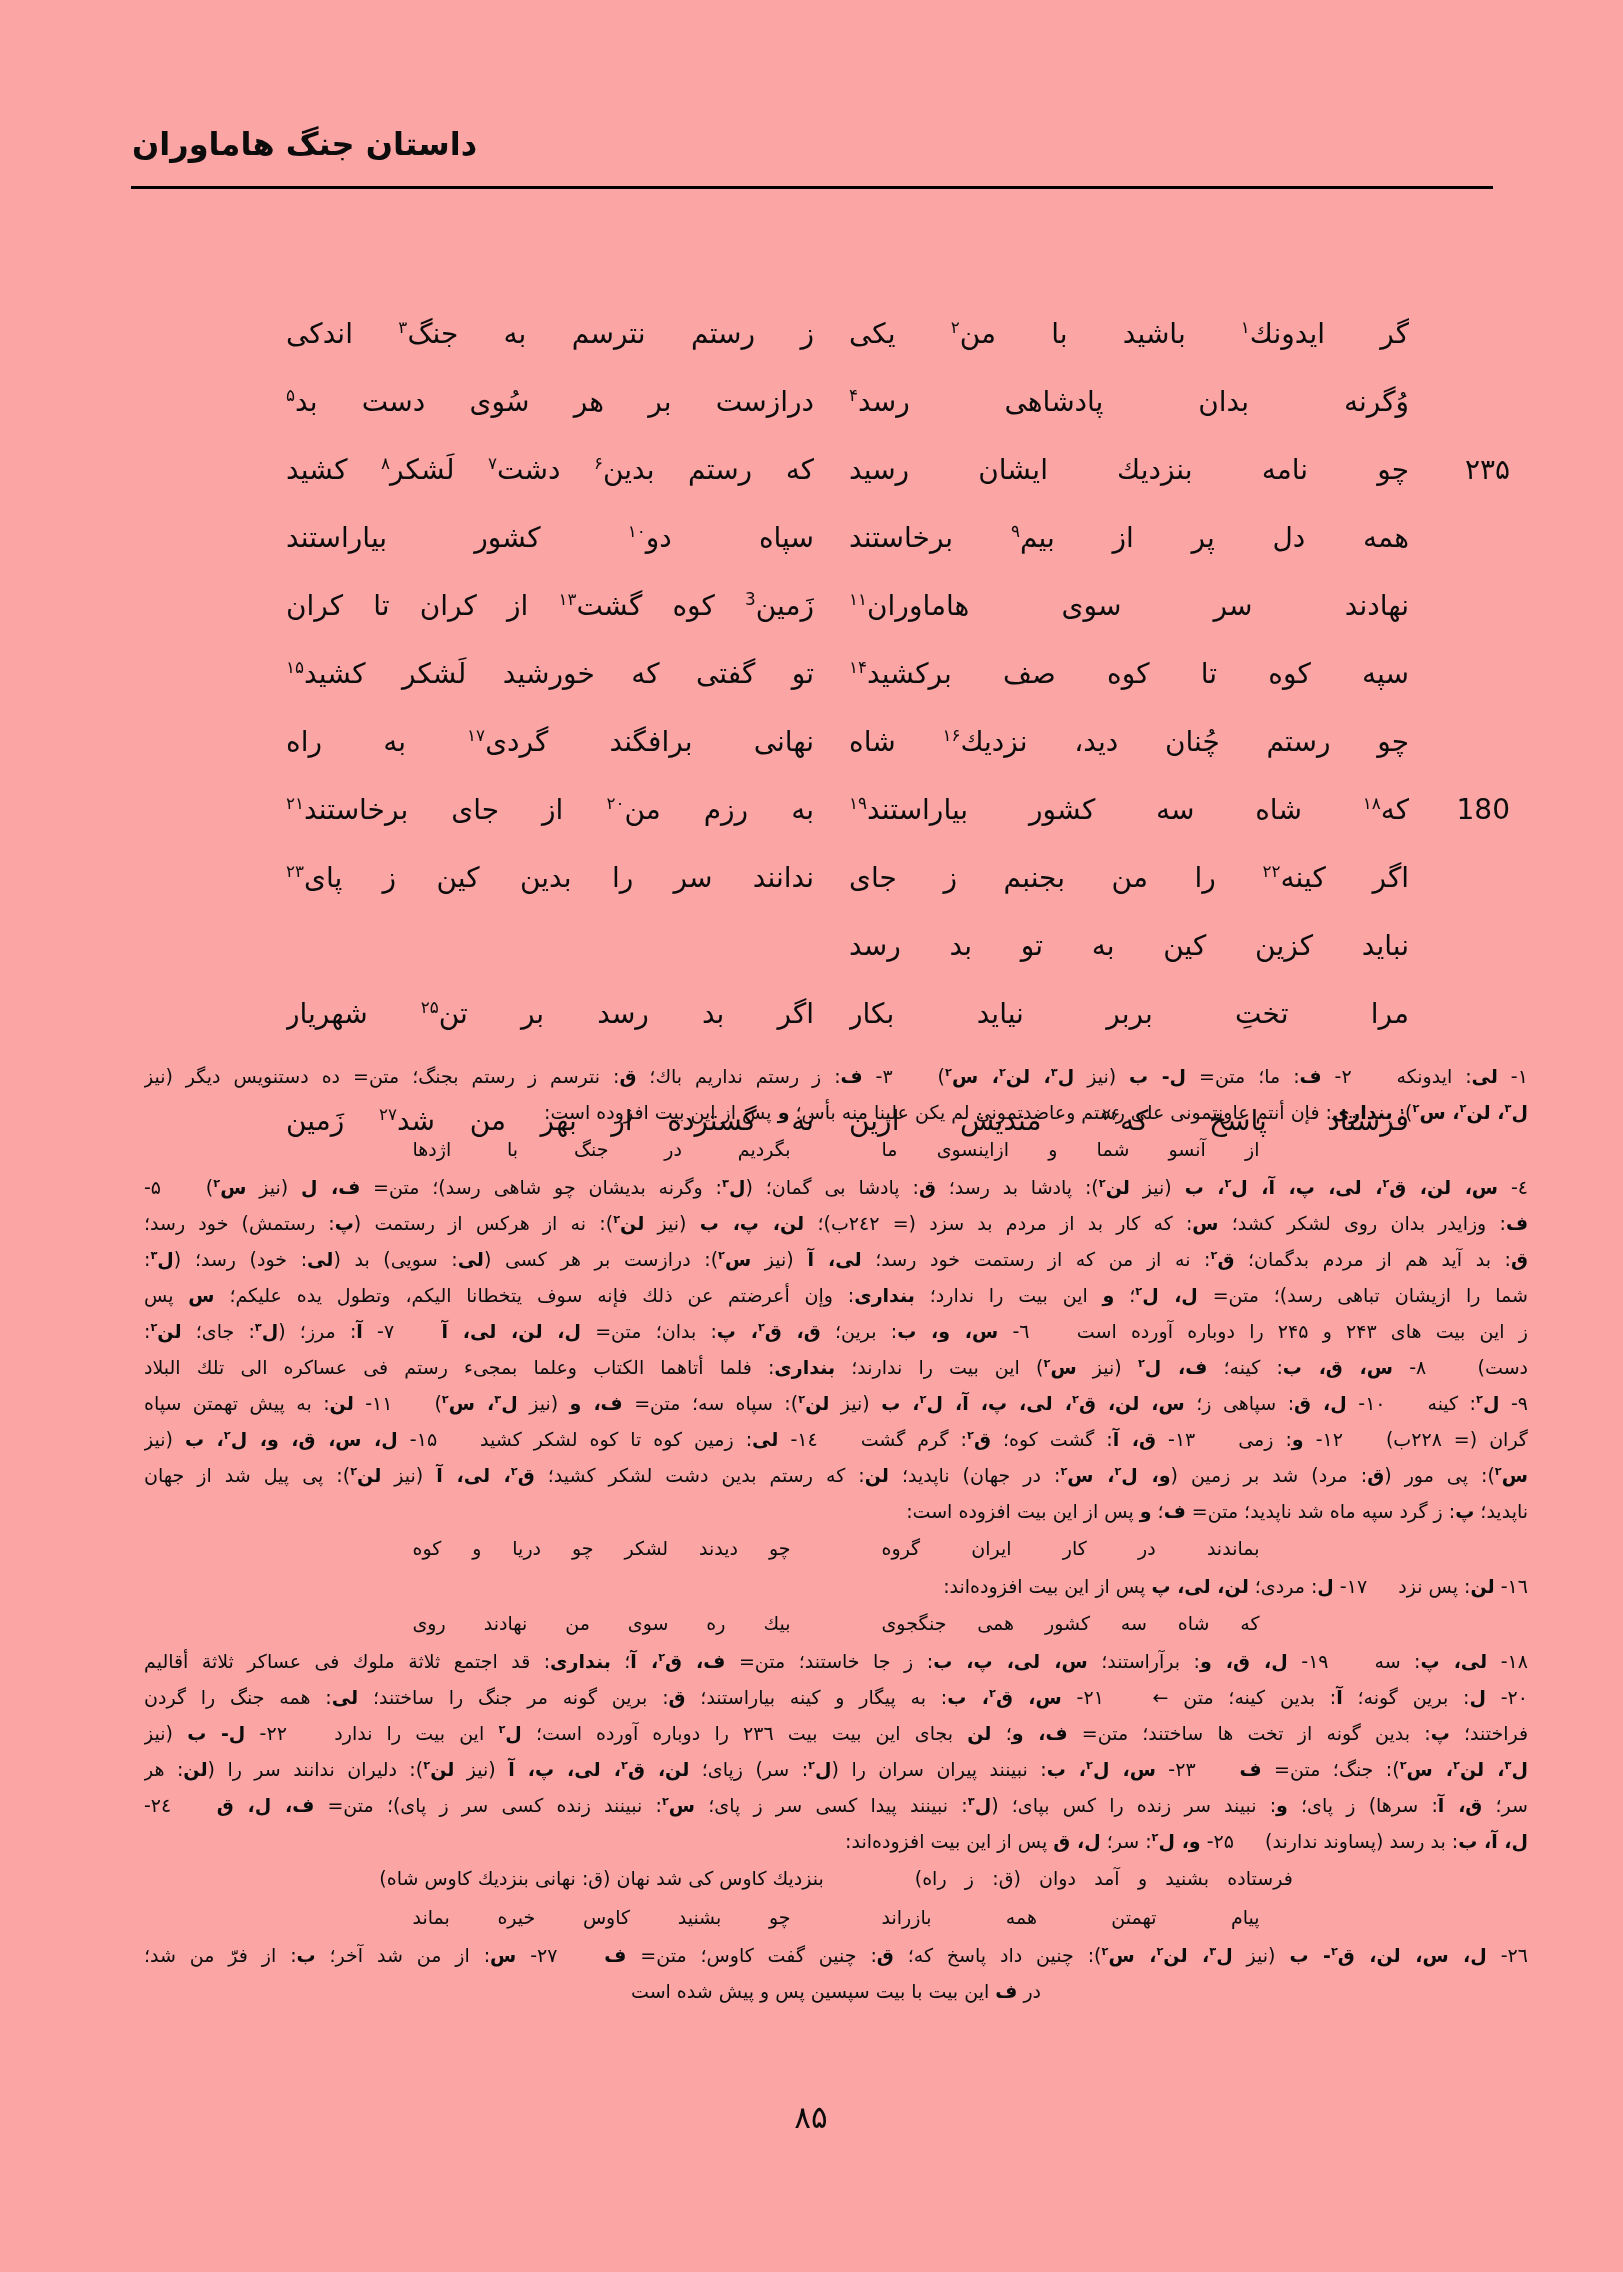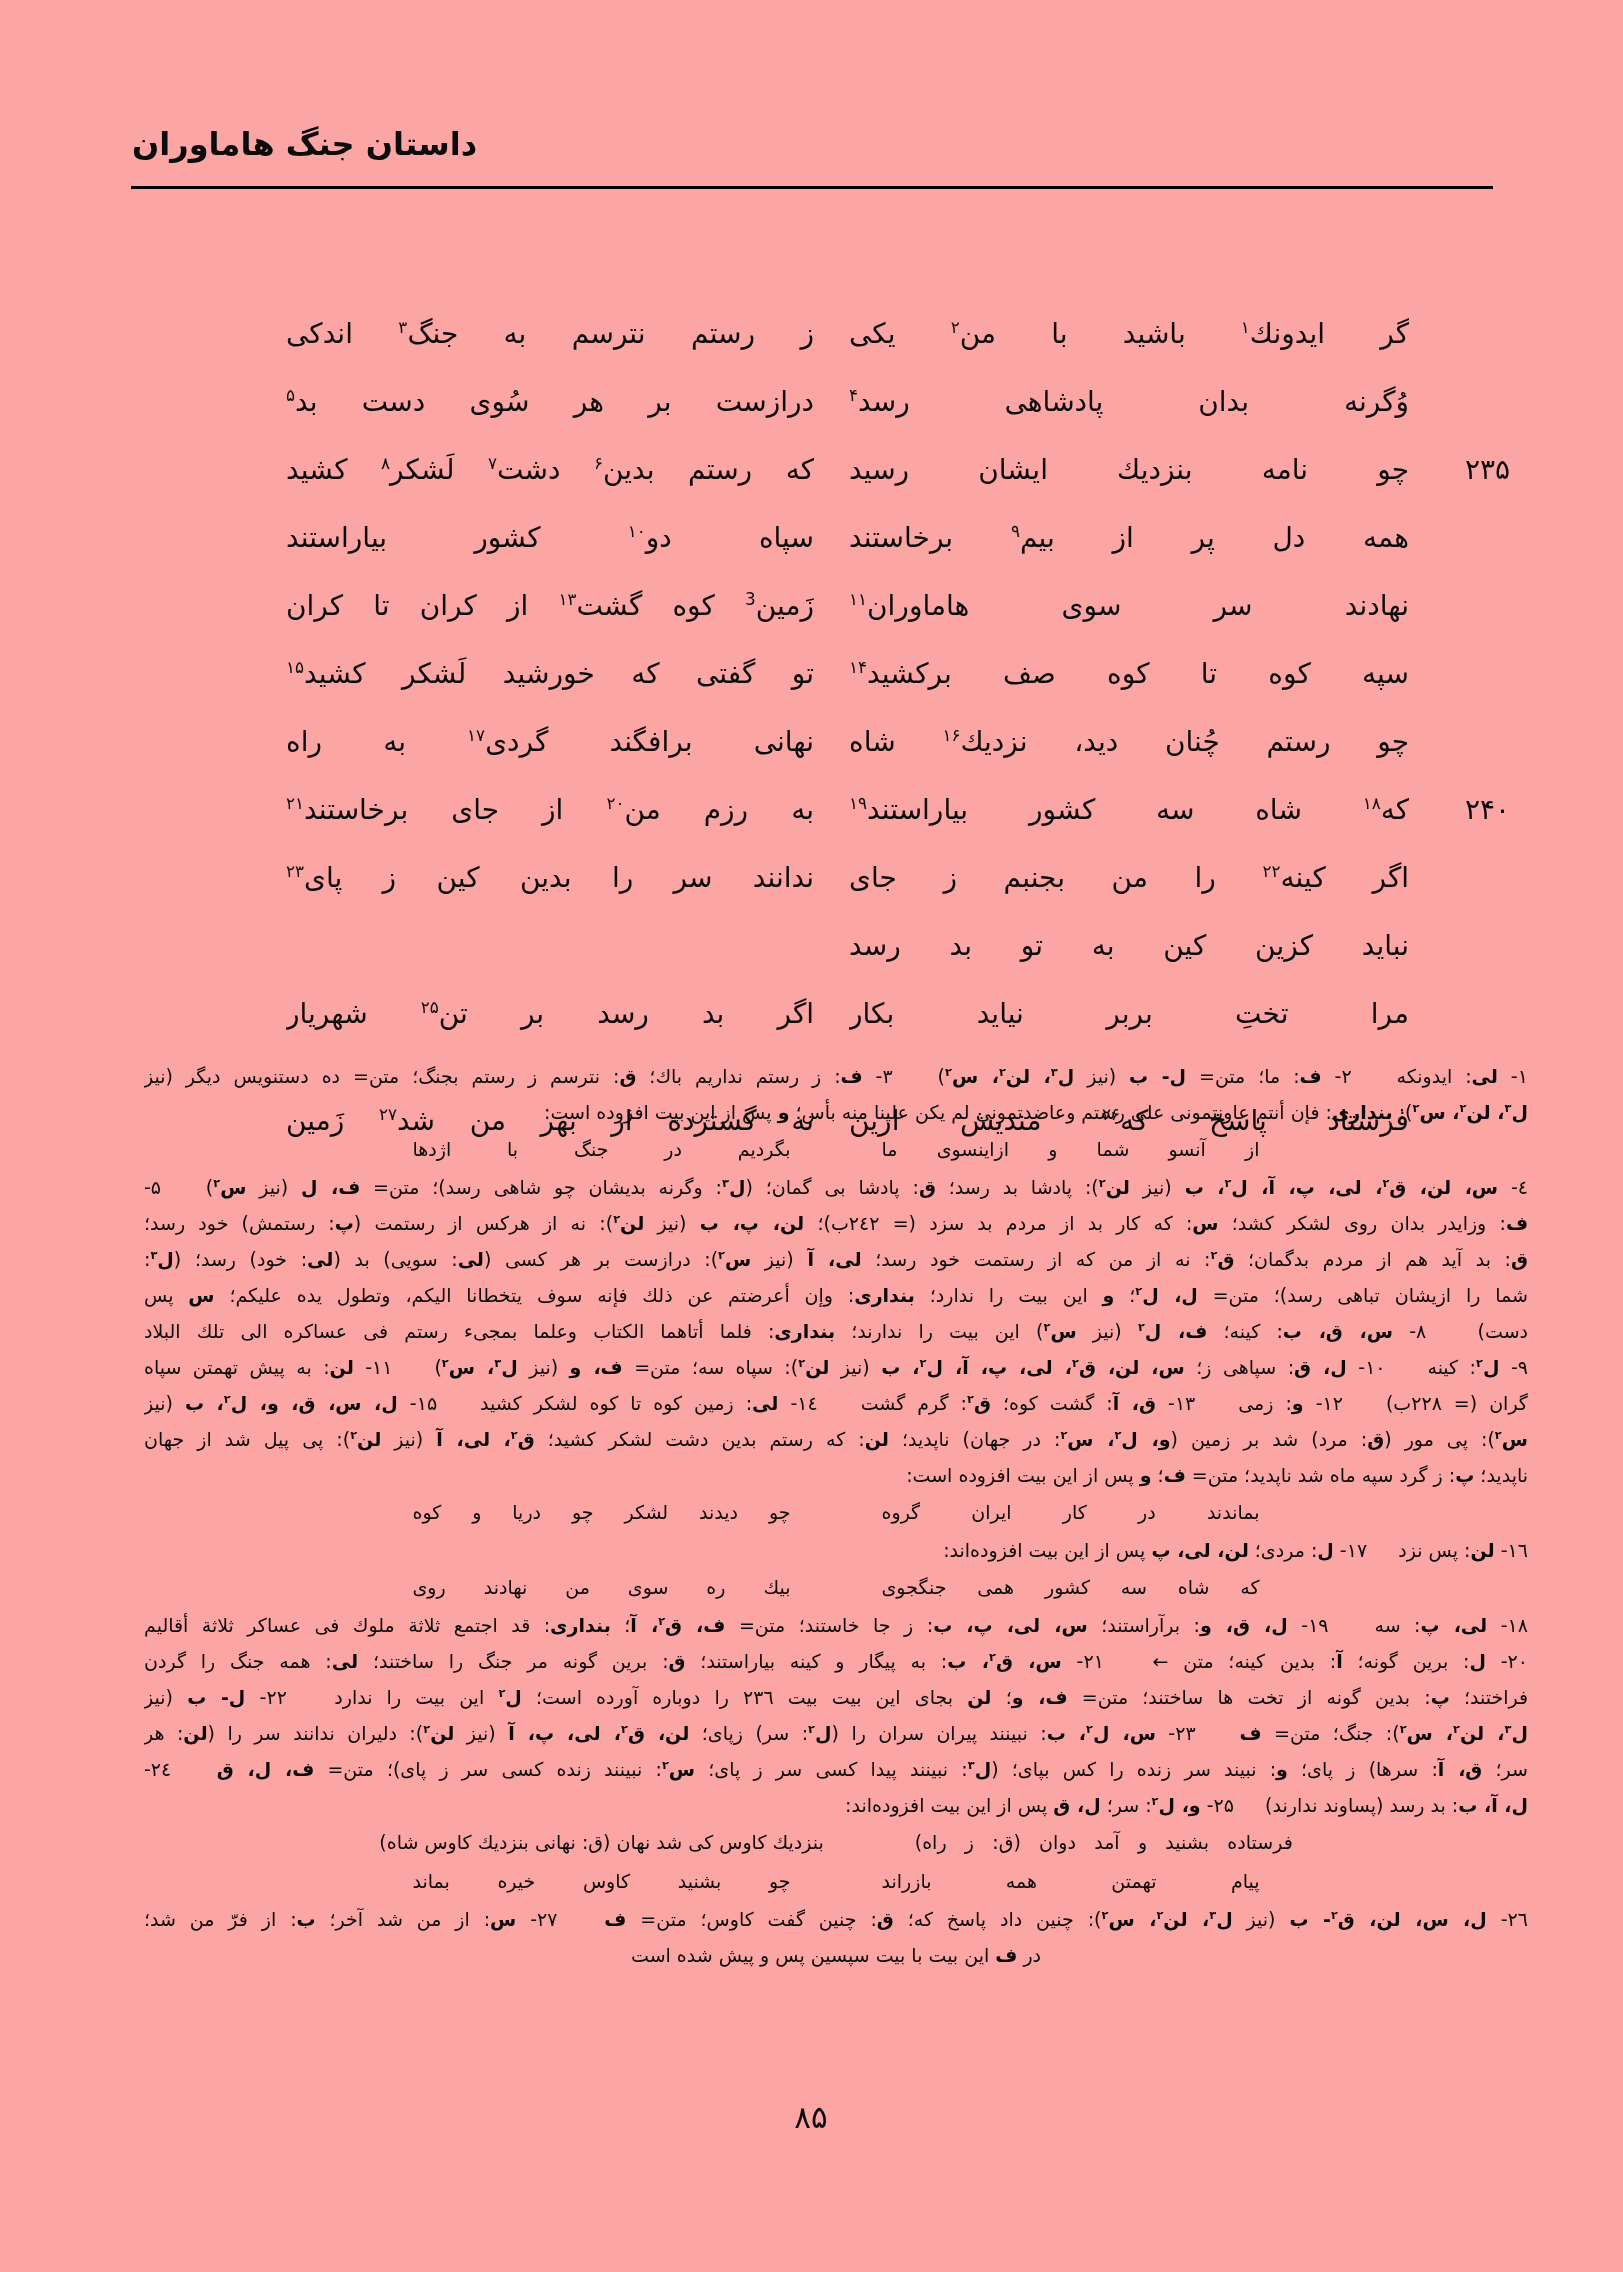--- a/index.html
+++ b/index.html
@@ -86,21 +86,21 @@
     <div class="hemi hemi-l">تو گفتی که خورشید لَشکر کشید<sup>۱۵</sup></div>
   </div>
 
   <div class="poem-row">
     <div class="vnum"></div>
     <div class="hemi hemi-r">چو رستم چُنان دید، نزدیك<sup>۱۶</sup> شاه</div>
     <div class="hemi hemi-l">نهانی برافگند گردی<sup>۱۷</sup> به راه</div>
   </div>
 
   <div class="poem-row">
-    <div class="vnum">۲۴۰</div>
+    <div class="vnum">180</div>
     <div class="hemi hemi-r">که<sup>۱۸</sup> شاه سه کشور بیاراستند<sup>۱۹</sup></div>
     <div class="hemi hemi-l">به رزم من<sup>۲۰</sup> از جای برخاستند<sup>۲۱</sup></div>
   </div>
 
   <div class="poem-row">
     <div class="vnum"></div>
     <div class="hemi hemi-r">اگر کینه<sup>۲۲</sup> را من بجنبم ز جای</div>
     <div class="hemi hemi-l">ندانند سر را بدین کین ز پای<sup>۲۳</sup></div>
   </div>
 
@@ -132,20 +132,21 @@
   </div>
 
   <div class="fn-line">٤- <b>س، لن، ق<sup>۲</sup>، لی، پ، آ، ل<sup>۲</sup>، ب</b> (نیز <b>لن<sup>۲</sup></b>): پادشا بد رسد؛ <b>ق</b>: پادشا بی گمان؛ (<b>ل<sup>۳</sup></b>: وگرنه بدیشان چو شاهی رسد)؛ متن= <b>ف، ل</b> (نیز <b>س<sup>۲</sup></b>)   ۵-</div>
 
   <div class="fn-line"><b>ف</b>: وزایدر بدان روی لشکر کشد؛ <b>س</b>: که کار بد از مردم بد سزد (= ۲٤۲ب)؛ <b>لن، پ، ب</b> (نیز <b>لن<sup>۲</sup></b>): نه از هرکس از رستمت (<b>پ</b>: رستمش) خود رسد؛</div>
 
   <div class="fn-line"><b>ق</b>: بد آید هم از مردم بدگمان؛ <b>ق<sup>۲</sup></b>: نه از من که از رستمت خود رسد؛ <b>لی، آ</b> (نیز <b>س<sup>۲</sup></b>): درازست بر هر کسی (<b>لی</b>: سویی) بد (<b>لی</b>: خود) رسد؛ (<b>ل<sup>۳</sup></b>:</div>
 
   <div class="fn-line">شما را ازیشان تباهی رسد)؛ متن= <b>ل، ل<sup>۲</sup></b>؛ <b>و</b> این بیت را ندارد؛ <b>بنداری</b>: وإن أعرضتم عن ذلك فإنه سوف یتخطانا الیکم، وتطول یده علیکم؛ <b>س</b> پس</div>
 
+  <div class="fn-line">ز این بیت های ۲۴۳ و ۲۴۵ را دوباره آورده است   ٦- <b>س، و، ب</b>: برین؛ <b>ق، ق<sup>۲</sup>، پ</b>: بدان؛ متن= <b>ل، لن، لی، آ</b>   ۷- <b>آ</b>: مرز؛ (<b>ل<sup>۳</sup></b>: جای؛ <b>لن<sup>۲</sup></b>:</div>
 
   <div class="fn-line">دست)   ۸- <b>س، ق، ب</b>: کینه؛ <b>ف، ل<sup>۲</sup></b> (نیز <b>س<sup>۲</sup></b>) این بیت را ندارند؛ <b>بنداری</b>: فلما أتاهما الکتاب وعلما بمجیء رستم فی عساکره الی تلك البلاد</div>
 
   <div class="fn-line">۹- <b>ل<sup>۲</sup></b>: کینه   ۱۰- <b>ل، ق</b>: سپاهی ز؛ <b>س، لن، ق<sup>۲</sup>، لی، پ، آ، ل<sup>۲</sup>، ب</b> (نیز <b>لن<sup>۲</sup></b>): سپاه سه؛ متن= <b>ف، و</b> (نیز <b>ل<sup>۳</sup>، س<sup>۲</sup></b>)   ۱۱- <b>لن</b>: به پیش تهمتن سپاه</div>
 
   <div class="fn-line">گران (= ۲۲۸ب)   ۱۲- <b>و</b>: زمی   ۱۳- <b>ق، آ</b>: گشت کوه؛ <b>ق<sup>۲</sup></b>: گرم گشت   ۱٤- <b>لی</b>: زمین کوه تا کوه لشکر کشید   ۱۵- <b>ل، س، ق، و، ل<sup>۲</sup>، ب</b> (نیز</div>
 
   <div class="fn-line"><b>س<sup>۲</sup></b>): پی مور (<b>ق</b>: مرد) شد بر زمین (<b>و، ل<sup>۲</sup>، س<sup>۲</sup></b>: در جهان) ناپدید؛ <b>لن</b>: که رستم بدین دشت لشکر کشید؛ <b>ق<sup>۲</sup>، لی، آ</b> (نیز <b>لن<sup>۲</sup></b>): پی پیل شد از جهان</div>
 
   <div class="fn-line start">ناپدید؛ <b>پ</b>: ز گرد سپه ماه شد ناپدید؛ متن= <b>ف</b>؛ <b>و</b> پس از این بیت افزوده است:</div>

